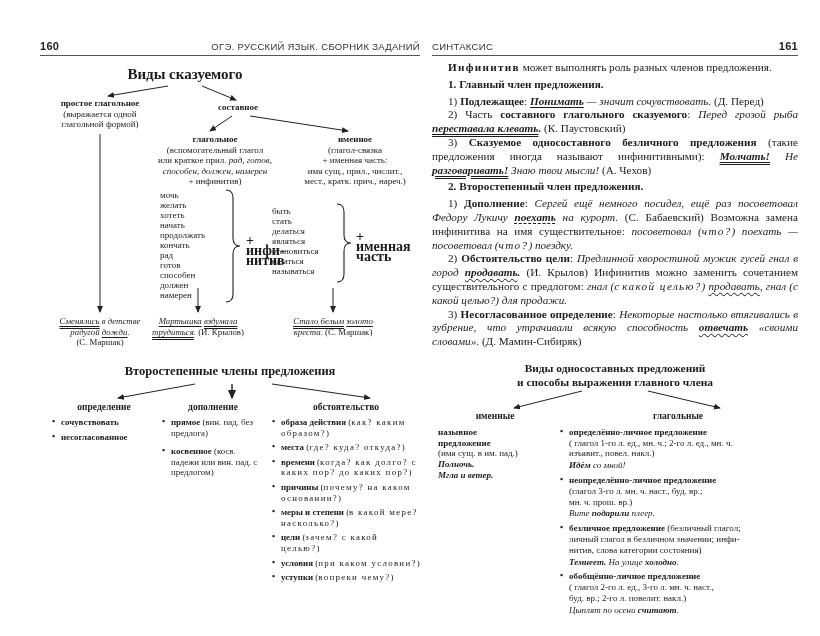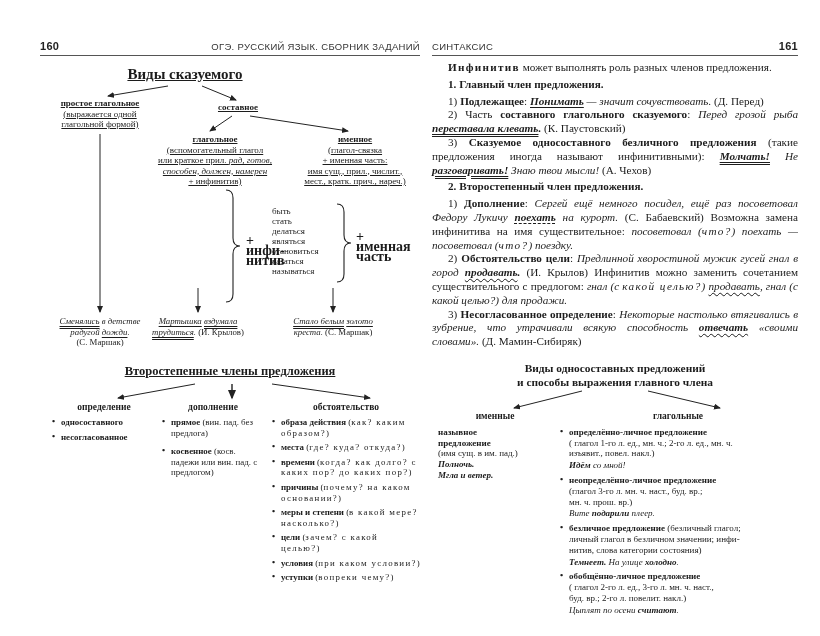--- a/index.html
+++ b/index.html
@@ -7,21 +7,21 @@
   .sheet{position:relative;width:820px;height:636px;background:#fff;
          font-family:"Liberation Serif",serif;color:#1c1c1c;}
   .page{position:absolute;top:38px;}
   .pleft{left:40px;width:380px;height:590px;}
   .pright{left:432px;width:366px;height:590px;}
   .phead{display:flex;justify-content:space-between;align-items:flex-end;
          border-bottom:1px solid #555;padding-bottom:3px;height:14px;
          font-family:"Liberation Sans",sans-serif;font-size:9.5px;color:#333;letter-spacing:.3px;}
   .pnum{font-weight:bold;font-size:11px;color:#222;}
   .abs{position:absolute;}
-  .center{text-align:center;text-decoration:underline;}
+  .center{text-align:center;}
   .pre{white-space:pre-line;}
   .b{font-weight:bold;}
   .i{font-style:italic;}
   .sp{letter-spacing:1.3px;}
   .u{text-decoration:underline;text-underline-offset:2px;}
   .u2{text-decoration:underline double;text-underline-offset:2px;}
   .ud{text-decoration:underline dashed;text-underline-offset:2px;}
   .uw{text-decoration:underline wavy;text-decoration-thickness:.8px;text-underline-offset:2px;}
   .overlay{position:absolute;left:0;top:0;pointer-events:none;}
   .d1title{font-size:15px;font-weight:bold;}
@@ -95,20 +95,31 @@
 или краткое прил. </span><span class="i">рад, готов,
 способен, должен, намерен</span><span>
 + инфинитив)</span></div>
 
     <div class="abs node center pre" style="left:250px;top:96px;width:130px"><span class="b">именное</span><span>
 (глагол-связка
 + именная часть:
 имя сущ., прил., числит.,
 мест., кратк. прич., нареч.)</span></div>
 
+    <div class="abs vlist pre" style="left:120px;top:152px;width:66px">мочь
+желать
+хотеть
+начать
+продолжать
+кончать
+рад
+готов
+способен
+должен
+намерен</div>
     <div class="abs brlabel pre" style="left:206px;top:198px;width:48px"><span class="b">+ инфи-
 нитив</span></div>
 
     <div class="abs vlist pre" style="left:232px;top:168px;width:70px">быть
 стать
 делаться
 являться
 становиться
 казаться
 называться</div>
@@ -120,21 +131,21 @@
 (С. Маршак)</span></div>
     <div class="abs exm pre" style="left:103px;top:278px;width:110px"><span class="i u">Мартышка</span><span class="i"> </span><span class="i u2">вздумала</span><span>
 </span><span class="i u2">трудиться</span><span class="i">. </span><span>(И. Крылов)</span></div>
     <div class="abs exm pre" style="left:237px;top:278px;width:112px"><span class="i u2">Стало белым</span><span class="i"> </span><span class="i u">золото</span><span class="i">
 креста.</span><span> (С. Маршак)</span></div>
 
     <div class="abs d2title center" style="left:30px;top:326px;width:320px">Второстепенные члены предложения</div>
 
     <div class="abs" style="left:12px;top:364px;width:104px">
       <div class="colhdr">определение</div>
-      <div class="blt"><span class="b">односоставного</span></div>
+      <div class="blt"><span class="b">сочувствовать</span></div>
       <div class="blt"><span class="b">несогласованное</span></div>
     </div>
 
     <div class="abs" style="left:122px;top:364px;width:102px">
       <div class="colhdr">дополнение</div>
       <div class="blt" style="margin-bottom:8px"><span class="b">прямое</span><span> (вин. пад. без предлога)</span></div>
       <div class="blt"><span class="b">косвенное</span><span> (косв. падежи или вин. пад. с предлогом)</span></div>
     </div>
 
     <div class="abs" style="left:232px;top:364px;width:148px">

